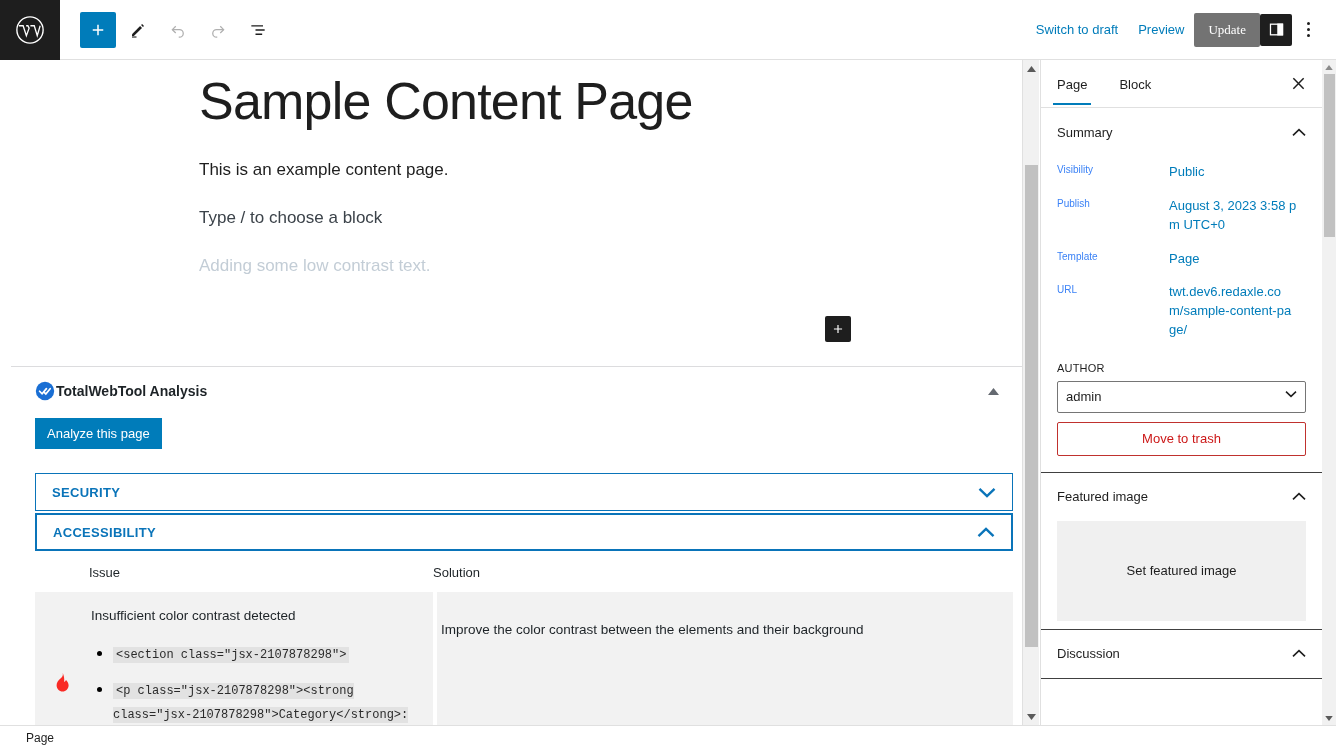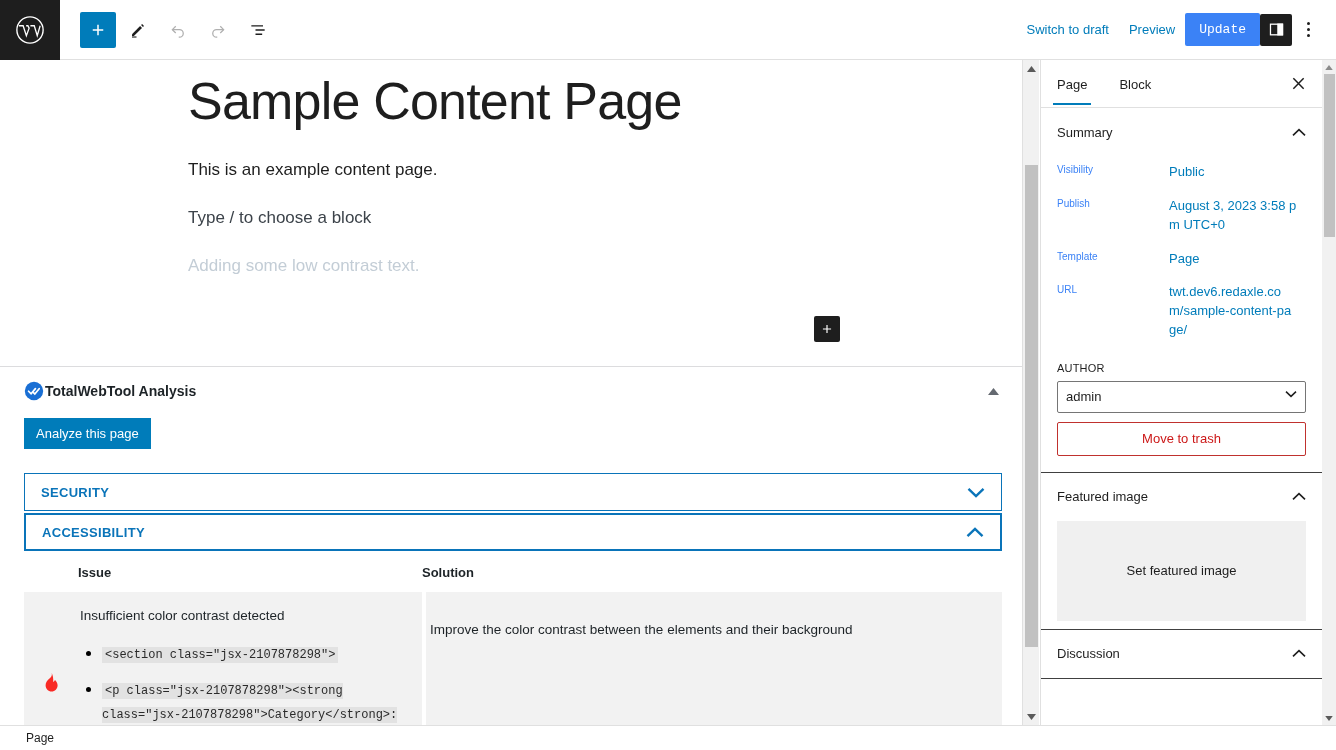--- a/index.html
+++ b/index.html
@@ -33,39 +33,39 @@
   .tb-right {
     margin-left: auto; display: flex; align-items: center; 
     padding-right: 12px;
   }
   .link-btn {
     background: transparent; border: none; color: #007cba;
     font-size: 13px; font-family: inherit; cursor: pointer;
     padding: 6px 10px; border-radius: 2px; white-space: nowrap;
   }
   .update-btn {
-    background: #3b82f6; color: #fff; border: none; border-radius: 2px;
-    font-size: 13px; font-family: Liberation Mono, monospace; padding: 9px 14px; cursor: pointer;
+    background: #737373; color: #fff; border: none; border-radius: 2px;
+    font-size: 13px; font-family: Liberation Serif, serif; padding: 9px 14px; cursor: pointer;
   }
   .sq-btn {
     width: 32px; height: 32px; background: #1e1e1e; border: none;
     border-radius: 2px; display: flex; align-items: center;
     justify-content: center; cursor: pointer;
   }
   .dots-btn {
     width: 32px; height: 36px; background: transparent; border: none;
     display: flex; flex-direction: column; align-items: center;
     justify-content: center; gap: 3px; cursor: pointer;
   }
   .dots-btn i { width: 3px; height: 3px; background: #1e1e1e; border-radius: 50%; display: block; }
 
   
   .editor-col {
     position: absolute; top: 60px; left: 0; width: 1022px; height: 665px;
-    background: #fff; overflow: hidden;
+    background: #fff; overflow: hidden; padding-left: 11px;
   }
   .canvas { padding: 0; }
   .post-title {
     font-size: 52px; font-weight: 400; color: #1e1e1e;
     letter-spacing: -0.8px; padding: 10px 0 0 188px; line-height: 1.2;
   }
   .para {
     font-size: 17px; color: #1e1e1e; padding-left: 188px; margin-top: 28px;
   }
   .para.placeholder { color: #3c434a; }
@@ -105,21 +105,21 @@
   }
   .acc-item.active { border-width: 2px; height: 38px; }
   .acc-label {
     color: #0a74b9; font-size: 13px; font-weight: 700; letter-spacing: 0.3px;
   }
   .acc-chevron { color: #0a74b9; display: flex; align-items: center; }
 
   
   .issues { margin-top: 14px; width: 978px; }
   .issues-head {
-    display: flex; font-size: 13px; font-weight: 700; color: #1d2327;
+    display: flex; font-size: 13px; font-weight: 400; color: #1d2327;
     padding-bottom: 12px;
   }
   .col-sev { width: 54px; flex: 0 0 54px; }
   .col-issue { width: 344px; flex: 0 0 344px; }
   .col-sol { flex: 1; }
   .issues-row { display: flex; background: #f2f2f2; }
   .cell-sev {
     width: 54px; flex: 0 0 54px; display: flex; align-items: center;
     justify-content: center; background: #f2f2f2;
   }

